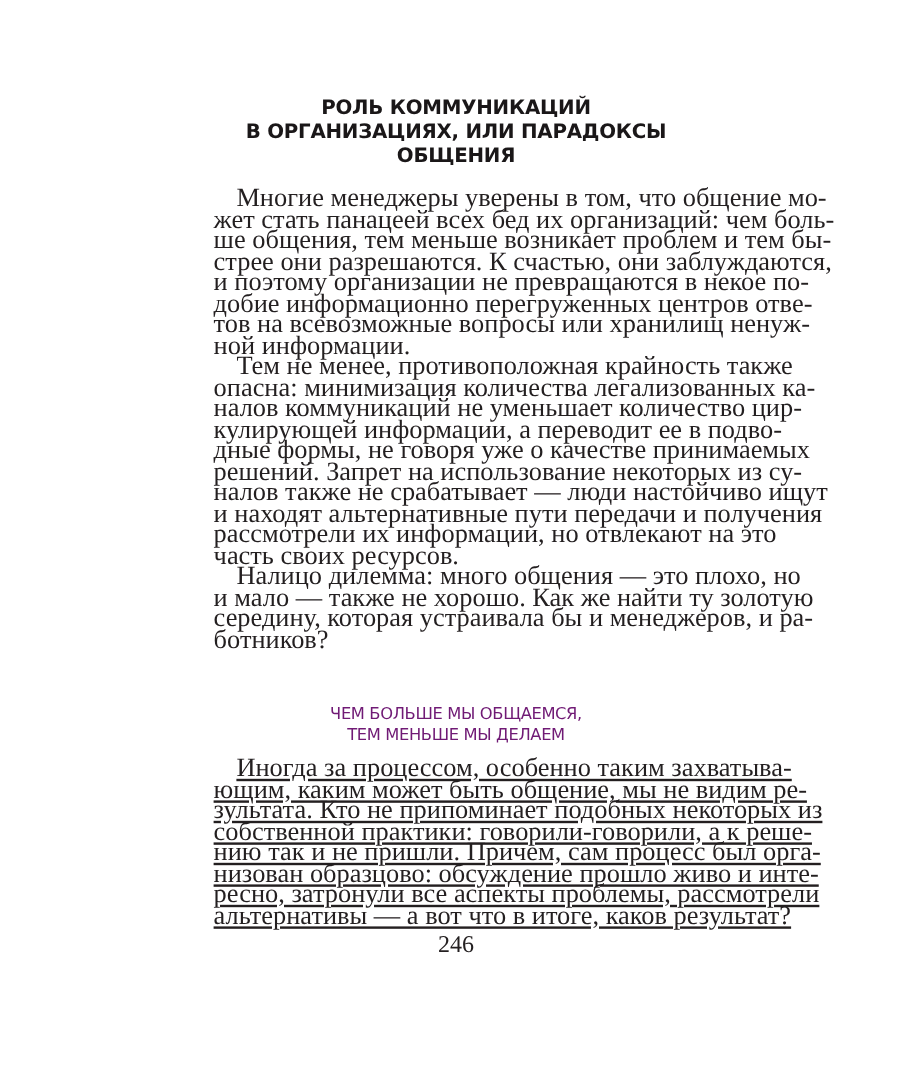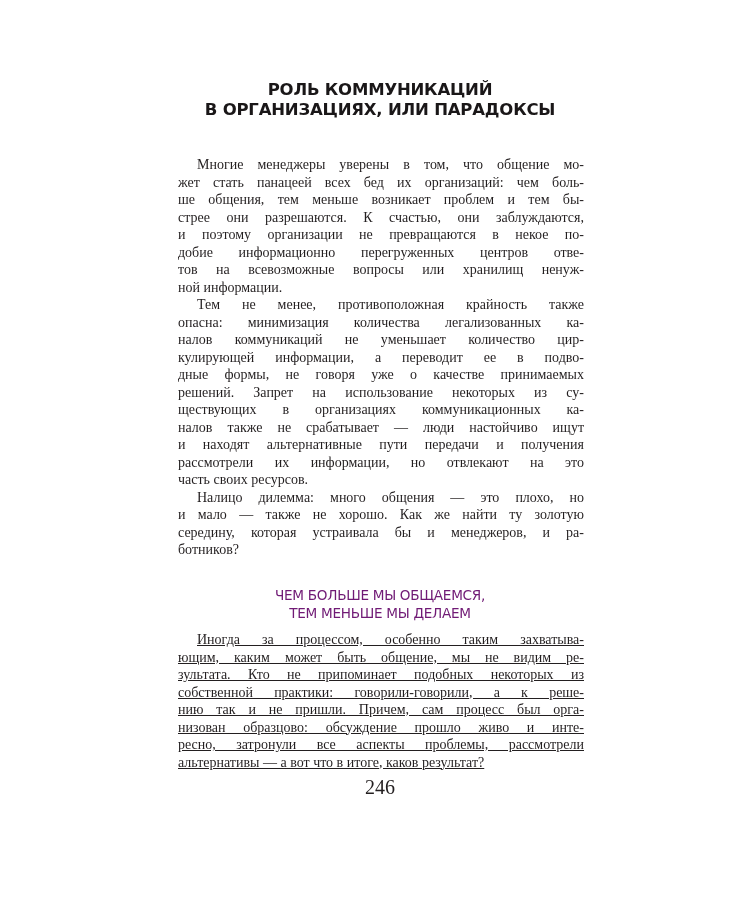--- a/index.html
+++ b/index.html
@@ -7,21 +7,21 @@
   .page { position: absolute; left: 0; top: 0; width: 750px; height: 852px; background: #ffffff; }
   .title {
     position: absolute; left: 150px; width: 460px; top: 80px;
     font-family: "DejaVu Sans", sans-serif; font-weight: bold;
     font-size: 16.5px; line-height: 20px; color: #1a1718; text-align: center;
     letter-spacing: -0.2px;
   }
   .title .tl { display: block; }
   .col {
     position: absolute; left: 178px; width: 406px;
-    font-family: "Liberation Serif", serif; font-size: 14px;
+    font-family: "Liberation Serif", serif; font-size: 22px;
     line-height: 17.5px; color: #231f20;
   }
   .ln {
     display: block; text-align: justify; text-align-last: justify;
     white-space: nowrap; height: 17.5px; overflow: visible;
   }
   .ln.ind { padding-left: 19px; }
   .ln.last { text-align-last: left; }
   .sub {
     position: absolute; left: 150px; width: 460px; top: 586px;
@@ -36,41 +36,41 @@
   }
 </style>
 </head>
 <body>
 
 <div class="page">
 
   <div class="title">
     <span class="tl">РОЛЬ КОММУНИКАЦИЙ</span>
     <span class="tl">В ОРГАНИЗАЦИЯХ, ИЛИ ПАРАДОКСЫ</span>
+    <span class="tl">ОБЩЕНИЯ</span>
   </div>
 
   <div class="col" id="col-before" style="top:156px;">
       <div>
         <span class="ln ind">Многие менеджеры уверены в том, что общение мо-</span>
         <span class="ln">жет стать панацеей всех бед их организаций: чем боль-</span>
         <span class="ln">ше общения, тем меньше возникает проблем и тем бы-</span>
         <span class="ln">стрее они разрешаются. К счастью, они заблуждаются,</span>
         <span class="ln">и поэтому организации не превращаются в некое по-</span>
         <span class="ln">добие информационно перегруженных центров отве-</span>
         <span class="ln">тов на всевозможные вопросы или хранилищ ненуж-</span>
         <span class="ln last">ной информации.</span>
       </div>
       <div>
         <span class="ln ind">Тем не менее, противоположная крайность также</span>
         <span class="ln">опасна: минимизация количества легализованных ка-</span>
         <span class="ln">налов коммуникаций не уменьшает количество цир-</span>
         <span class="ln">кулирующей информации, а переводит ее в подво-</span>
         <span class="ln">дные формы, не говоря уже о качестве принимаемых</span>
         <span class="ln">решений. Запрет на использование некоторых из су-</span>
-        <span class="ln">ществующих в организациях коммуникационных ка-</span>
         <span class="ln">налов также не срабатывает — люди настойчиво ищут</span>
         <span class="ln">и находят альтернативные пути передачи и получения</span>
         <span class="ln">рассмотрели их информации, но отвлекают на это</span>
         <span class="ln last">часть своих ресурсов.</span>
       </div>
       <div>
         <span class="ln ind">Налицо дилемма: много общения — это плохо, но</span>
         <span class="ln">и мало — также не хорошо. Как же найти ту золотую</span>
         <span class="ln">середину, которая устраивала бы и менеджеров, и ра-</span>
         <span class="ln last">ботников?</span>

